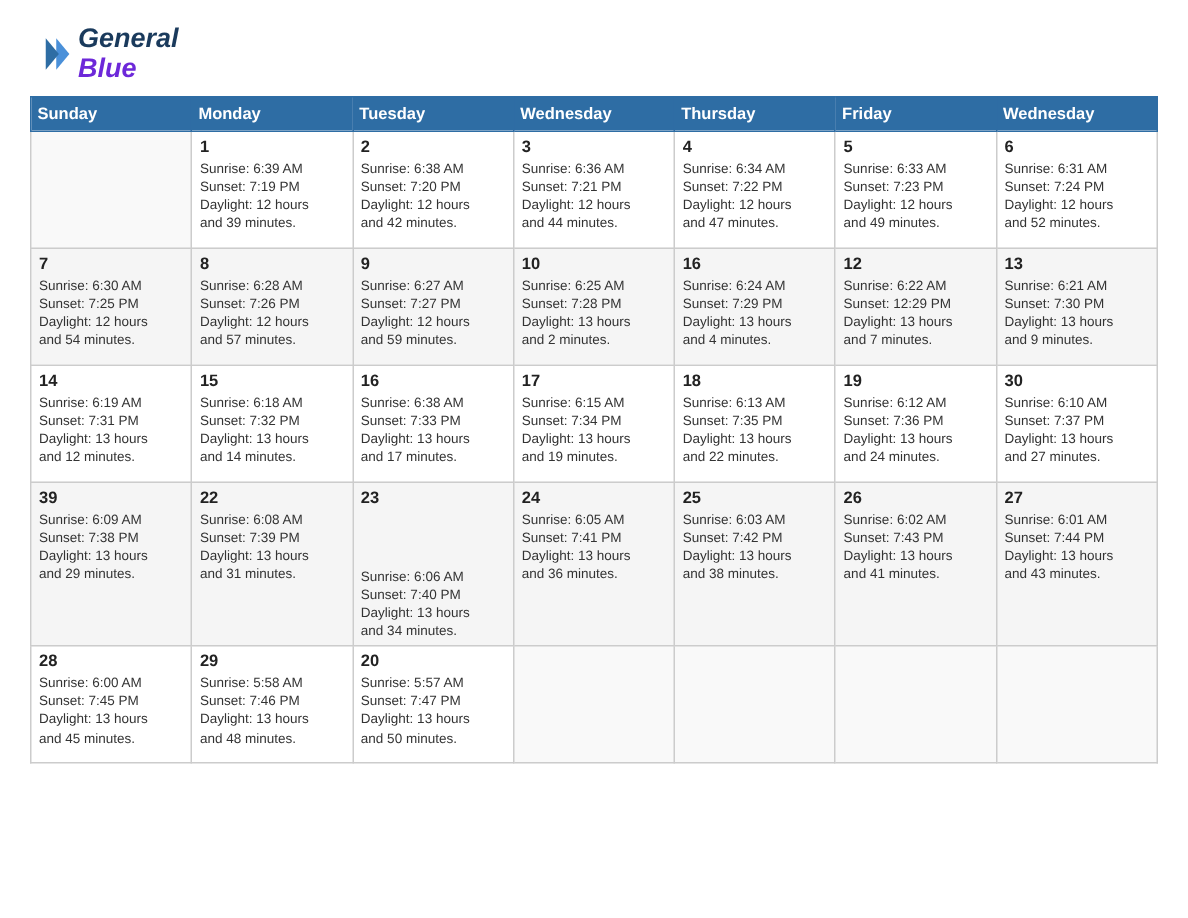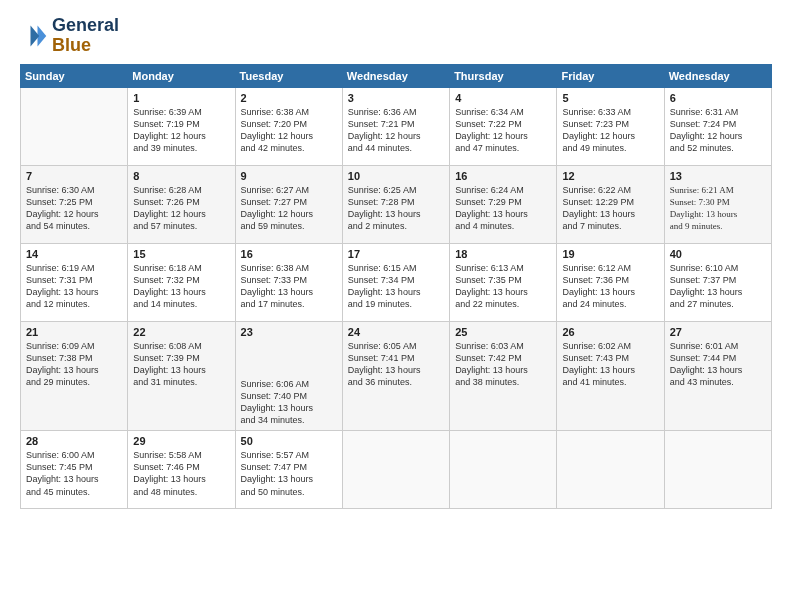--- a/index.html
+++ b/index.html
@@ -18,29 +18,30 @@
     .header {
       display: flex;
       justify-content: space-between;
       align-items: flex-start;
       margin-bottom: 8px;
     }
     .logo {
       display: flex;
       align-items: center;
       gap: 4px;
+      font-style: italic;
     }
     .logo-text {
       font-size: 18px;
       font-weight: bold;
       color: #1a3a5c;
       line-height: 1.1;
     }
     .logo-text span {
-      color: #a16207;
+      color: #6d28d9;
     }
     .logo-icon {
       width: 28px;
       height: 28px;
     }
     .title-block {
       text-align: right;
     }
     .month-title {
       font-size: 32px;
@@ -215,21 +216,21 @@
           </td>
           <td>
             <span class="day-num">12</span>
             <div class="cell-text" style="white-space: pre-line;">Sunrise: 6:22 AM
 Sunset: 12:29 PM
 Daylight: 13 hours
 and 7 minutes.</div>
           </td>
           <td>
             <span class="day-num">13</span>
-            <div class="cell-text" style="white-space: pre-line; font-family: Liberation Serif, serif;">Sunrise: 6:21 AM
+            <div class="cell-text" style="white-space: pre-line;">Sunrise: 6:21 AM
 Sunset: 7:30 PM
 Daylight: 13 hours
 and 9 minutes.</div>
           </td>
         </tr>
         <tr>
           <td>
             <span class="day-num">14</span>
             <div class="cell-text" style="white-space: pre-line;">Sunrise: 6:19 AM
 Sunset: 7:31 PM
@@ -265,30 +266,30 @@
 and 22 minutes.</div>
           </td>
           <td>
             <span class="day-num">19</span>
             <div class="cell-text" style="white-space: pre-line;">Sunrise: 6:12 AM
 Sunset: 7:36 PM
 Daylight: 13 hours
 and 24 minutes.</div>
           </td>
           <td>
-            <span class="day-num">40</span>
+            <span class="day-num">30</span>
             <div class="cell-text" style="white-space: pre-line;">Sunrise: 6:10 AM
 Sunset: 7:37 PM
 Daylight: 13 hours
 and 27 minutes.</div>
           </td>
         </tr>
         <tr>
           <td>
-            <span class="day-num">21</span>
+            <span class="day-num">39</span>
             <div class="cell-text" style="white-space: pre-line;">Sunrise: 6:09 AM
 Sunset: 7:38 PM
 Daylight: 13 hours
 and 29 minutes.</div>
           </td>
           <td>
             <span class="day-num">22</span>
             <div class="cell-text" style="white-space: pre-line;">Sunrise: 6:08 AM
 Sunset: 7:39 PM
 Daylight: 13 hours
@@ -339,21 +340,21 @@
 and 45 minutes.</div>
           </td>
           <td>
             <span class="day-num">29</span>
             <div class="cell-text" style="white-space: pre-line;">Sunrise: 5:58 AM
 Sunset: 7:46 PM
 Daylight: 13 hours
 and 48 minutes.</div>
           </td>
           <td>
-            <span class="day-num">50</span>
+            <span class="day-num">20</span>
             <div class="cell-text" style="white-space: pre-line;">Sunrise: 5:57 AM
 Sunset: 7:47 PM
 Daylight: 13 hours
 and 50 minutes.</div>
           </td>
           <td class="empty-cell"></td>
           <td class="empty-cell"></td>
           <td class="empty-cell"></td>
           <td class="empty-cell"></td>
         </tr>

